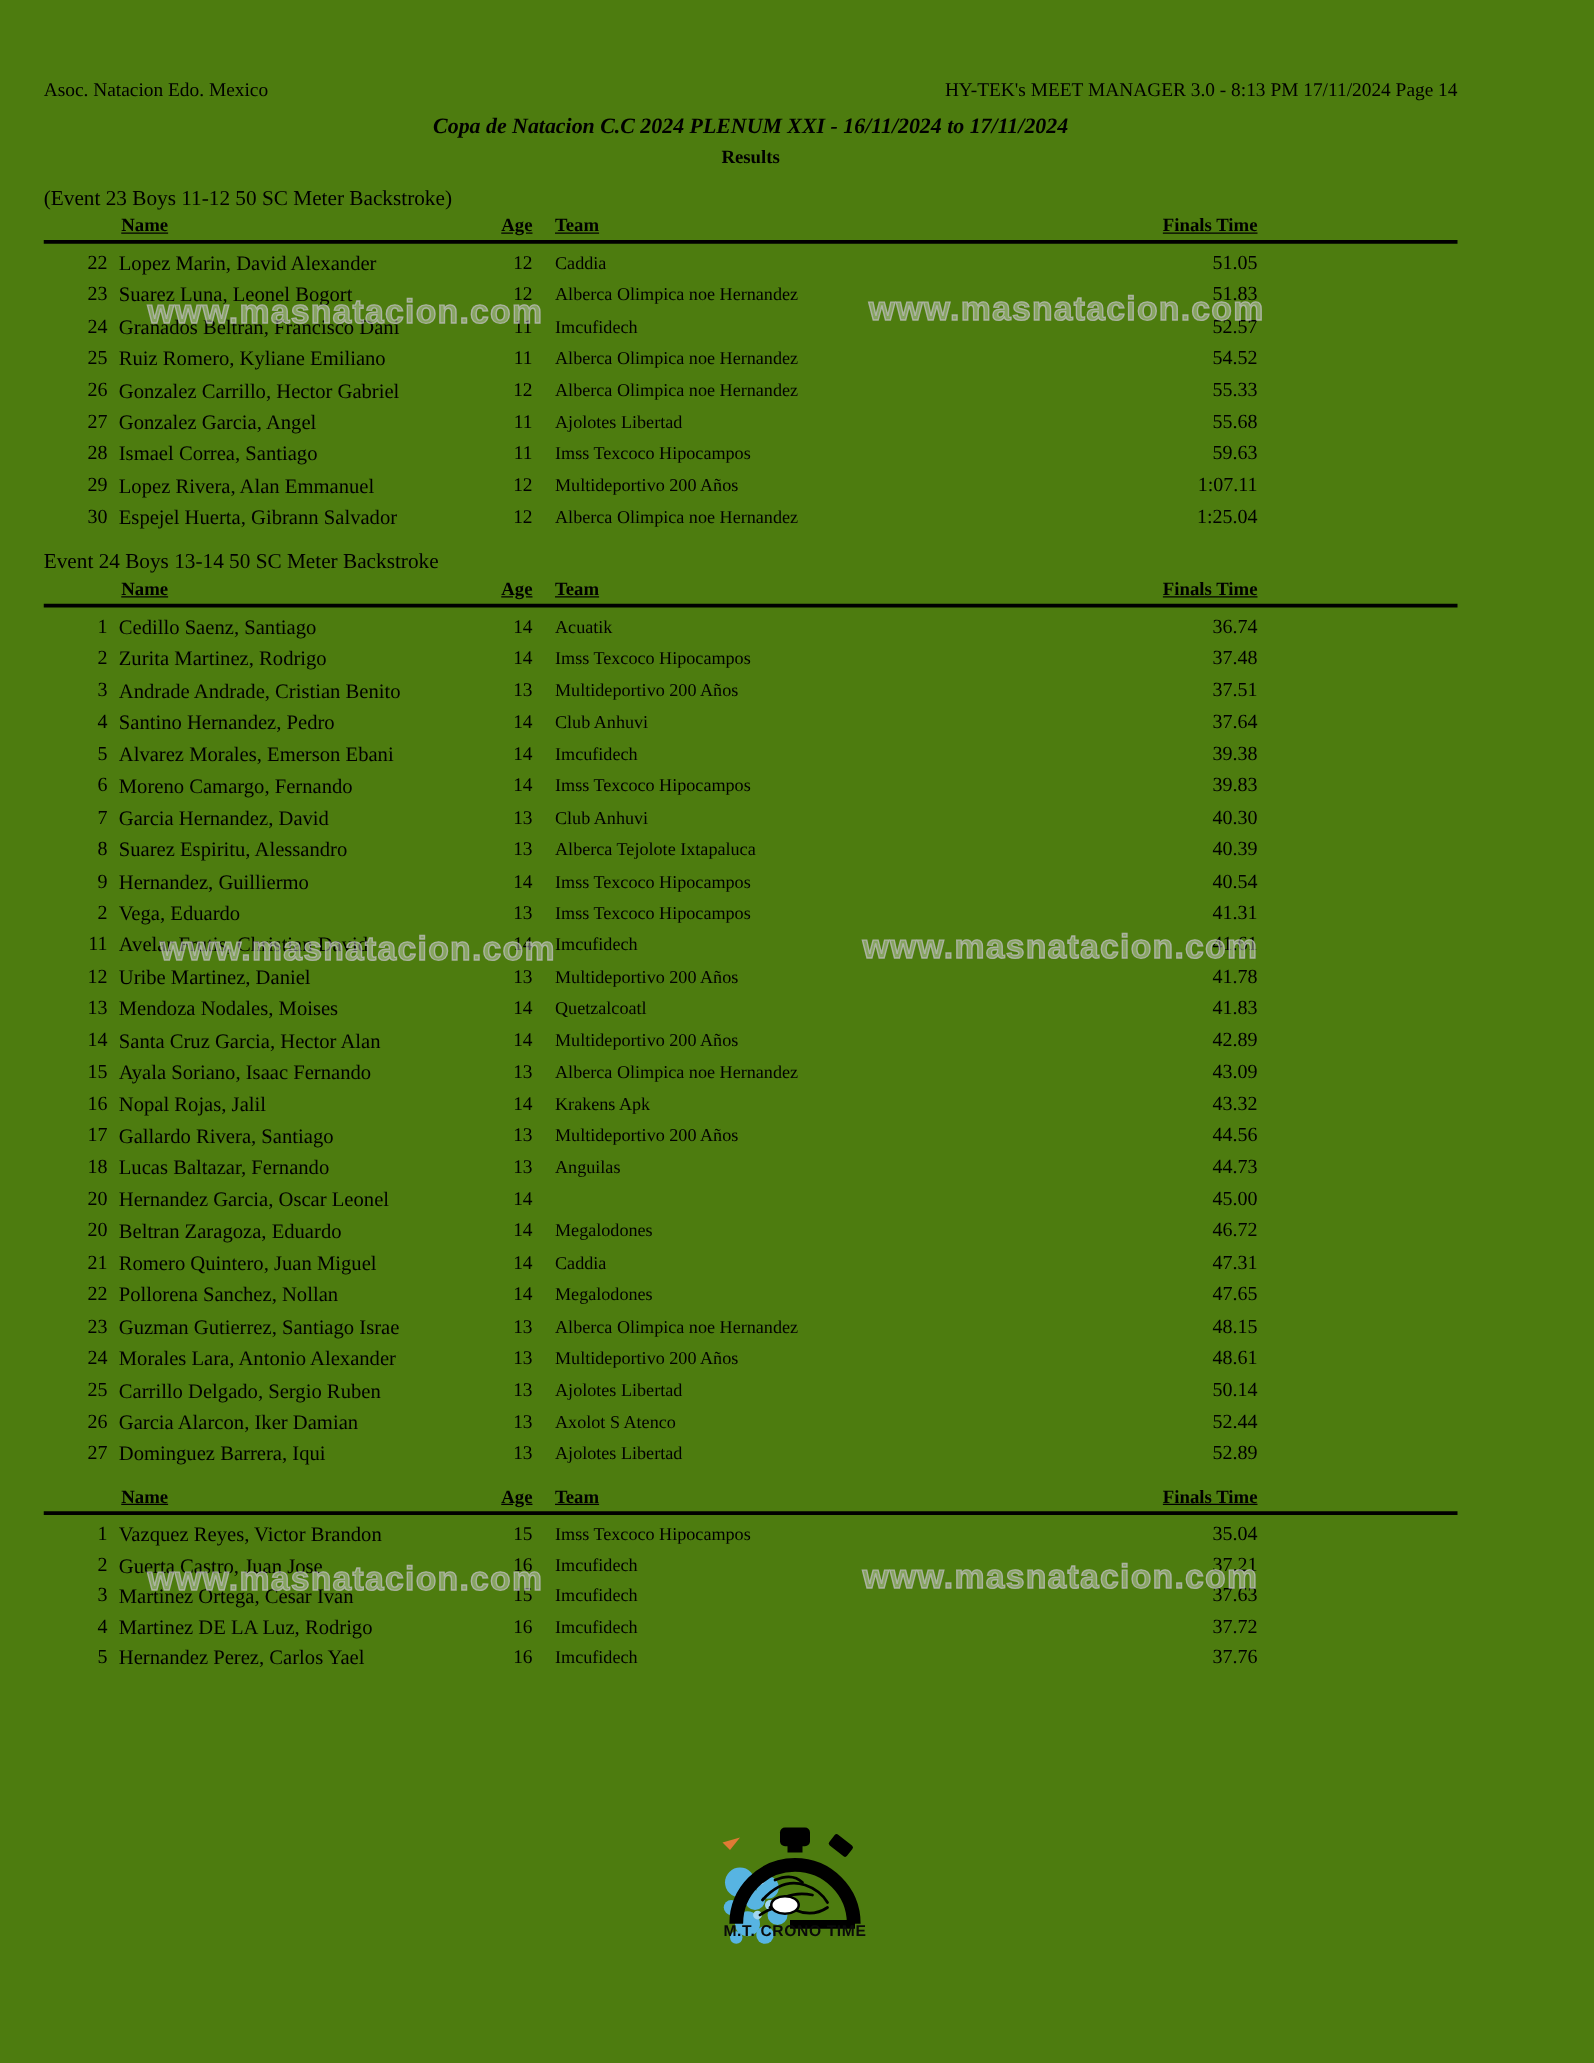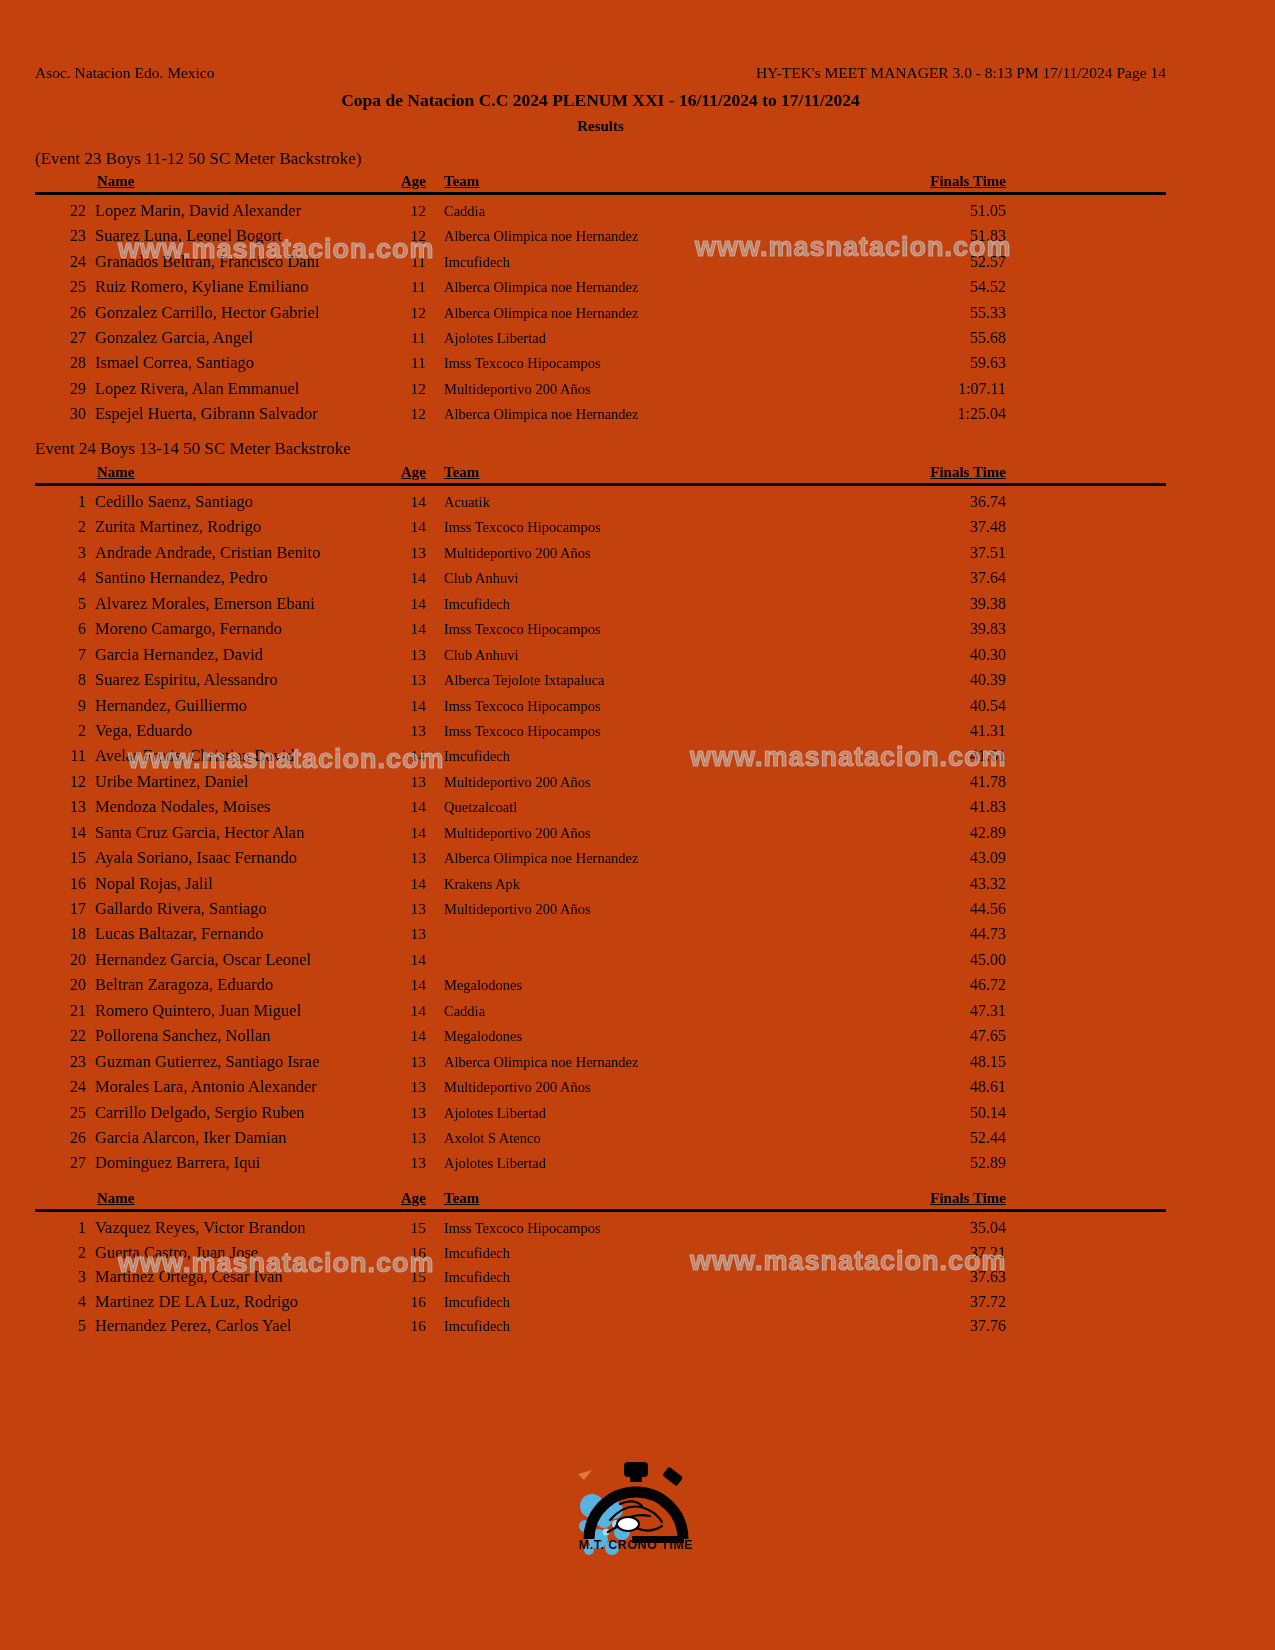--- a/index.html
+++ b/index.html
@@ -1,25 +1,25 @@
 <!DOCTYPE html>
 <html><head>
 <meta charset="utf-8">
 <style>
   html,body{margin:0;padding:0;background:#fff;}
-  .page{position:relative;width:1275px;height:1650px;background:#c2410c;
+  .page{position:relative;width:1275px;height:1650px;background:#4d7c0f;
         font-family:"Liberation Serif", serif;color:#000;overflow:hidden;}
 
   
   .pagehead{position:absolute;top:64px;left:35px;width:1131px;height:20px;font-size:15.5px;}
   .pagehead .ph-left{position:absolute;left:0;top:0;}
   .pagehead .ph-right{position:absolute;right:0;top:0;}
 
   .doc-title{position:absolute;top:90px;left:35px;width:1131px;text-align:center;
-             font-weight:bold;font-size:17.5px;}
+             font-weight:bold;font-size:17.5px;font-style:italic;}
   .doc-subtitle{position:absolute;top:118px;left:35px;width:1131px;text-align:center;
                 font-weight:bold;font-size:15px;}
 
   
   .section{position:absolute;left:35px;width:1131px;}
   .sec-heading{font-weight:normal;font-size:17px;white-space:nowrap;}
   .colheader{position:relative;height:18px;font-weight:bold;font-size:15px;}
   .colheader span{position:absolute;top:0;text-decoration:underline;}
   .h-name{left:62px;}
   .h-age{left:330px;width:61px;text-align:right;}
@@ -263,20 +263,21 @@
     <span class="c-place">17</span>
     <span class="c-name">Gallardo Rivera, Santiago</span>
     <span class="c-age">13</span>
     <span class="c-team">Multideportivo 200 Años</span>
     <span class="c-time">44.56</span>
   </div>
         <div class="row" style="height: 25.45px;">
     <span class="c-place">18</span>
     <span class="c-name">Lucas Baltazar, Fernando</span>
     <span class="c-age">13</span>
+    <span class="c-team">Anguilas</span>
     <span class="c-time">44.73</span>
   </div>
         <div class="row" style="height: 25.45px;">
     <span class="c-place">20</span>
     <span class="c-name">Hernandez Garcia, Oscar Leonel</span>
     <span class="c-age">14</span>
     <span class="c-time">45.00</span>
   </div>
         <div class="row" style="height: 25.45px;">
     <span class="c-place">20</span>

